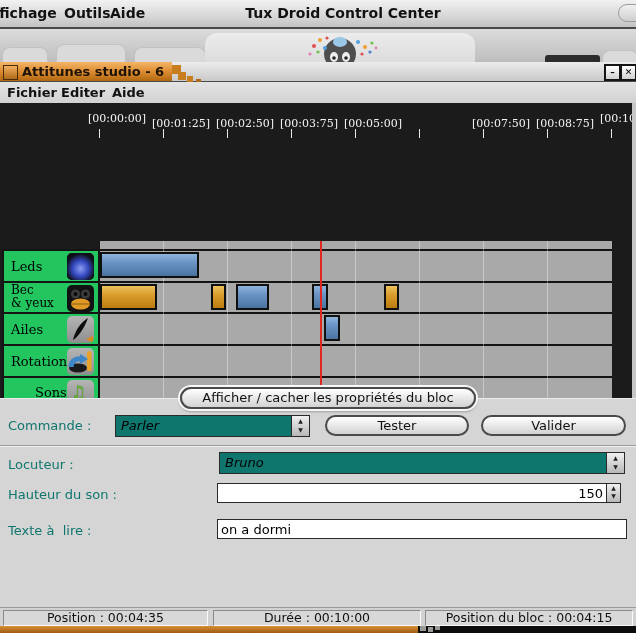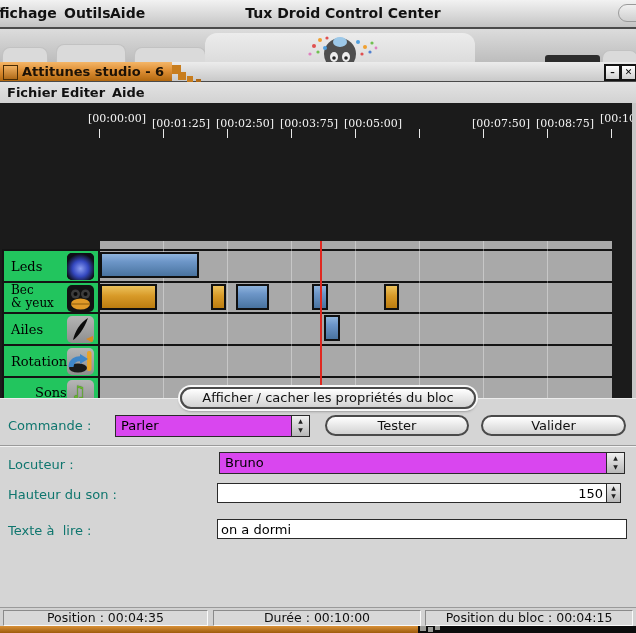--- a/index.html
+++ b/index.html
@@ -80,21 +80,21 @@
   .mag{position:absolute;top:363px;width:20px;height:20px;border-radius:50%;background:radial-gradient(circle at 40% 35%,#eef6fc,#bcd6ea 60%,#9cbcd8);border:2px solid #16293c;box-sizing:border-box;text-align:center;}
   .mag:after{content:"";position:absolute;left:-5px;bottom:-4px;width:9px;height:5px;background:#e07818;border:1px solid #7a3c08;border-radius:2px;transform:rotate(45deg);}
   .mag .g{font-weight:bold;font-size:13px;line-height:15px;color:#3aa52a;}
   .mag .b{font-weight:bold;font-size:7px;line-height:16px;color:#2860b0;}
 
   
   .pillbtn{position:absolute;background:linear-gradient(#ffffff,#e6e6e6 55%,#d2d2d2);border:2px solid #4a4a4a;border-radius:12px;text-align:center;font-size:13px;color:#111;box-sizing:border-box;}
   #toggle-pill{left:180px;top:387px;width:296px;height:22px;line-height:18px;z-index:6;box-shadow:0 0 0 2px #f8f8f8,0 2px 3px rgba(0,0,0,.5);}
   #props{left:0;top:398px;width:636px;height:209px;background:#d5d5d5;border-top:1px solid #ececec;z-index:4;}
   .plabel{position:absolute;font-size:13px;color:#0f766e;white-space:pre;}
-  .field{position:absolute;background:#d946ef;border:1px solid #2a2a2a;box-sizing:border-box;font-size:13px;color:#000;}
+  .field{position:absolute;background:#0f766e;border:1px solid #2a2a2a;box-sizing:border-box;font-size:13px;color:#000;font-style:italic;}
   .field .val{position:absolute;left:5px;top:2px;}
   .spin{position:absolute;width:19px;background:linear-gradient(#f0f0f0,#b8b8b8);border:1px solid #2a2a2a;box-sizing:border-box;text-align:center;color:#222;}
   .spin .u,.spin .d{display:block;font-size:6px;line-height:9px;}
   .groove{position:absolute;left:0;width:636px;height:0;border-top:1px solid #9a9a9a;border-bottom:1px solid #f2f2f2;}
   input.txt{position:absolute;border:1px solid #2a2a2a;font-family:"DejaVu Sans",sans-serif;font-size:13px;padding:0 3px;box-sizing:border-box;background:#fff;}
 
   
   #statusbar{left:0;top:607px;width:636px;height:19px;background:#d2d2d2;border-top:1px solid #9a9a9a;z-index:4;}
   .scell{position:absolute;top:2px;height:16px;background:#d8d8d8;border:1px solid #8a8a8a;border-bottom-color:#fafafa;border-right-color:#fafafa;box-sizing:border-box;text-align:center;font-size:12.5px;color:#111;line-height:14px;}
   #bottom-strip{left:0;top:626px;width:636px;height:7px;background:#0c0c0c;z-index:4;}

